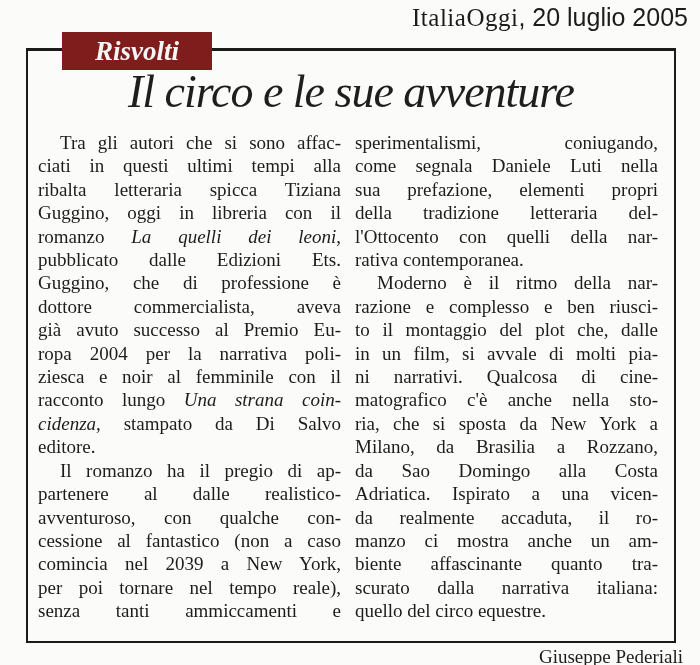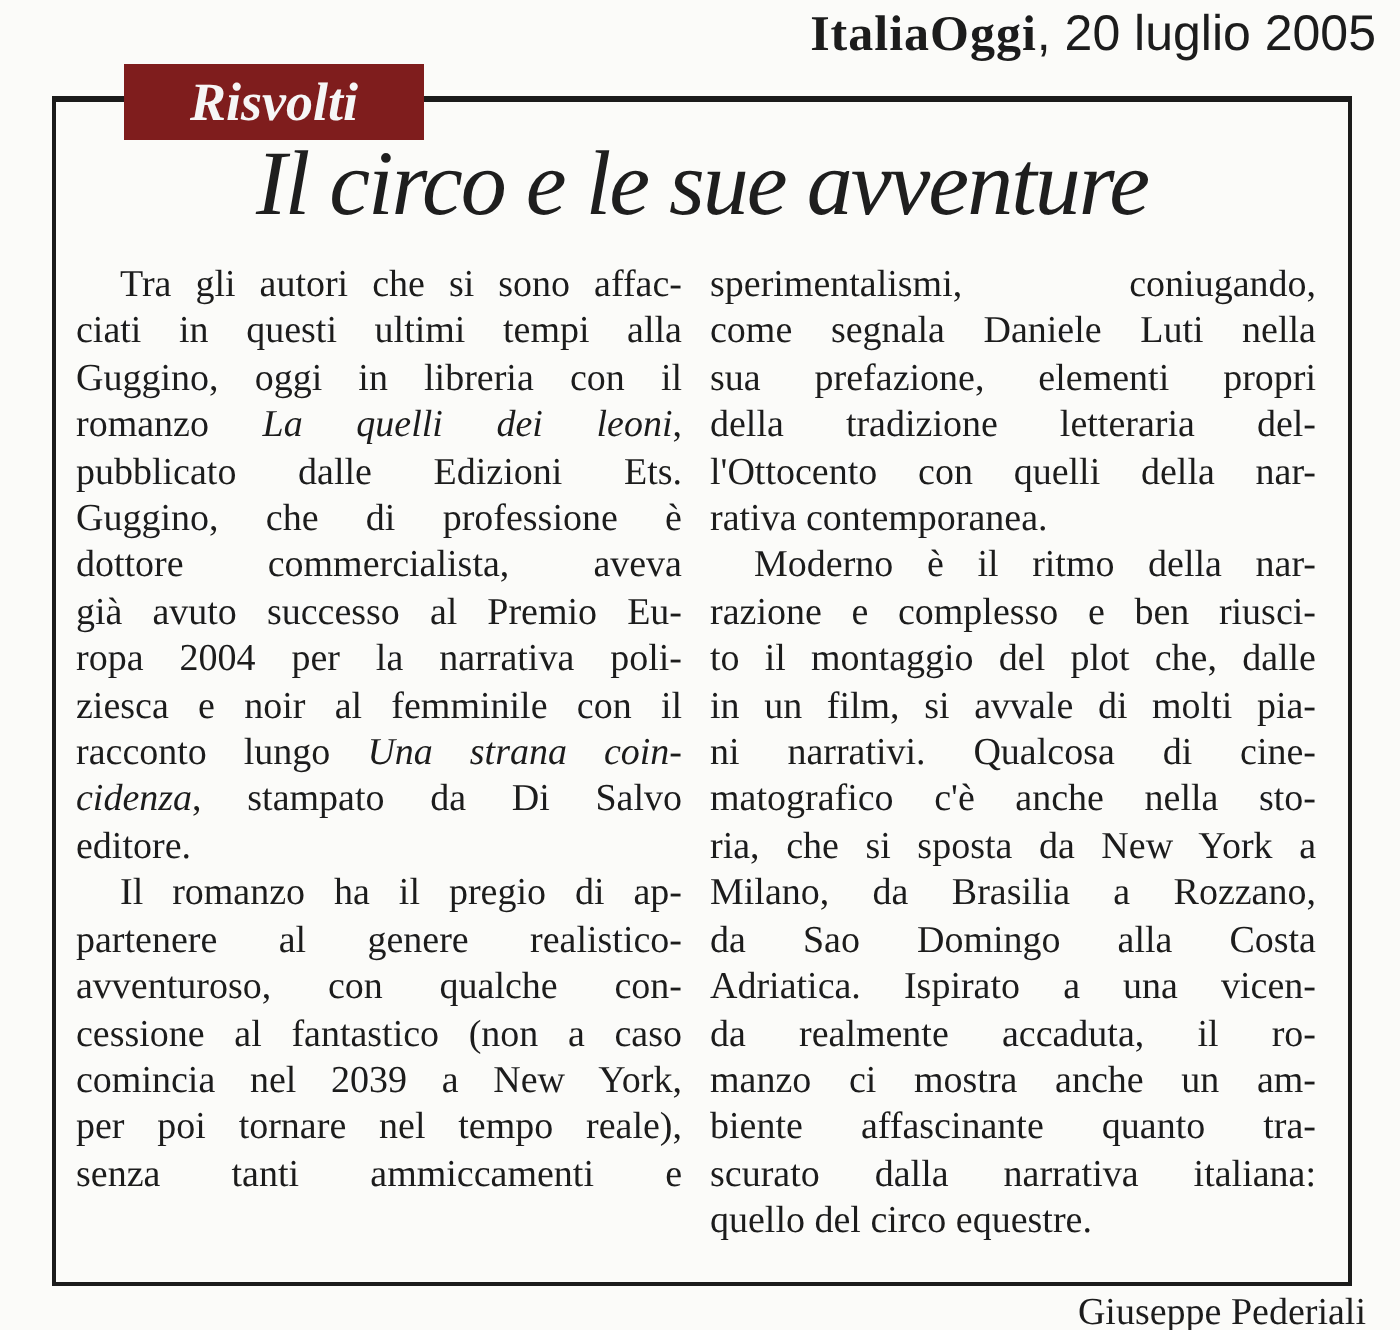--- a/index.html
+++ b/index.html
@@ -18,21 +18,21 @@
   .masthead {
     position: absolute;
     top: 2px;
     right: 12px;
     font-size: 25px;
     line-height: 30px;
     white-space: nowrap;
   }
   .masthead-name {
     font-family: "Liberation Serif", serif;
-    font-weight: bold;
+    font-weight: normal;
     letter-spacing: 0.5px;
     margin-top: 35px;
   }
   .masthead-date {
     font-family: "Liberation Sans", sans-serif;
     font-weight: 400;
     text-align: right;
   }
   .article-frame {
     position: absolute;
@@ -113,33 +113,34 @@
 <div class="section-label">
   <span>Risvolti</span>
 </div>
 
 <div class="article-frame">
   <h1 class="headline">Il circo e le sue avventure</h1>
   <div class="columns">
     <div class="column">
         <div class="line indent"><span>Tra gli autori che si sono affac-</span></div>
         <div class="line"><span>ciati in questi ultimi tempi alla</span></div>
+        <div class="line"><span>ribalta letteraria spicca Tiziana</span></div>
         <div class="line"><span>Guggino, oggi in libreria con il</span></div>
         <div class="line"><span>romanzo </span><i>La quelli dei leoni</i><span>,</span></div>
         <div class="line"><span>pubblicato dalle Edizioni Ets.</span></div>
         <div class="line"><span>Guggino, che di professione è</span></div>
         <div class="line"><span>dottore commercialista, aveva</span></div>
         <div class="line"><span>già avuto successo al Premio Eu-</span></div>
         <div class="line"><span>ropa 2004 per la narrativa poli-</span></div>
         <div class="line"><span>ziesca e noir al femminile con il</span></div>
         <div class="line"><span>racconto lungo </span><i>Una strana coin-</i></div>
         <div class="line"><i>cidenza</i><span>, stampato da Di Salvo</span></div>
         <div class="line end"><span>editore.</span></div>
         <div class="line indent"><span>Il romanzo ha il pregio di ap-</span></div>
-        <div class="line"><span>partenere al genere realistico-</span></div>
+        <div class="line"><span>partenere al dalle realistico-</span></div>
         <div class="line"><span>avventuroso, con qualche con-</span></div>
         <div class="line"><span>cessione al fantastico (non a caso</span></div>
         <div class="line"><span>comincia nel 2039 a New York,</span></div>
         <div class="line"><span>per poi tornare nel tempo reale),</span></div>
         <div class="line"><span>senza tanti ammiccamenti e</span></div>
       </div>
     <div class="column">
         <div class="line"><span>sperimentalismi, coniugando,</span></div>
         <div class="line"><span>come segnala Daniele Luti nella</span></div>
         <div class="line"><span>sua prefazione, elementi propri</span></div>

